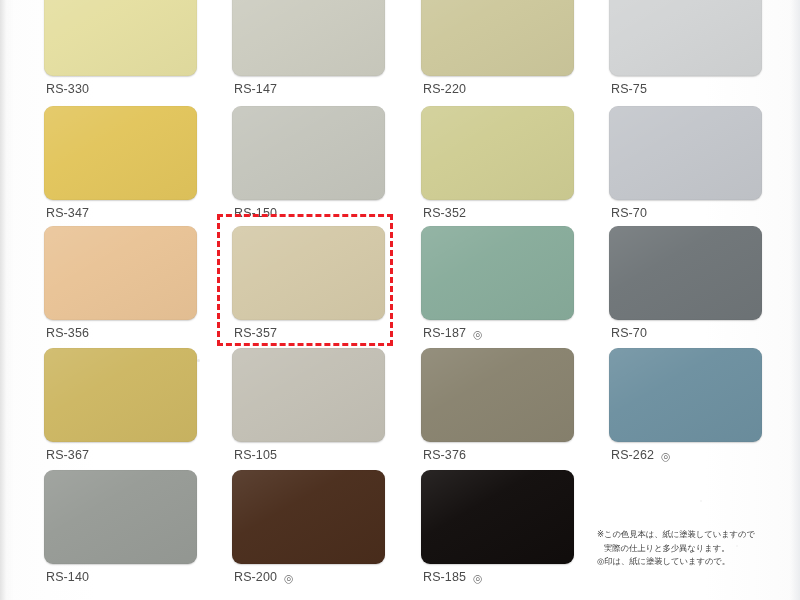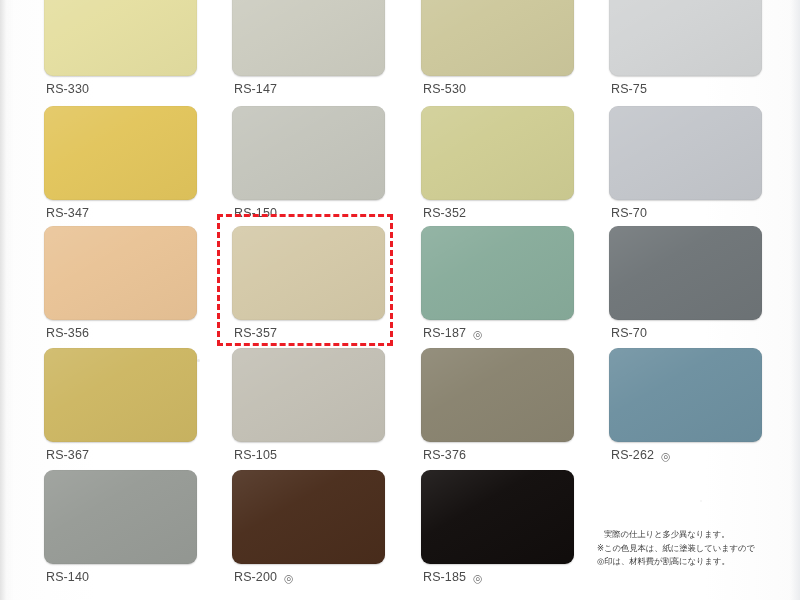--- a/index.html
+++ b/index.html
@@ -148,21 +148,21 @@
     </div>
     <div class="swatch-cell" style="left: 232px; top: -18px;">
       <div class="swatch-chip" style="background: rgb(204, 204, 192);"></div>
       <div class="swatch-label">
         <span class="swatch-code">RS-147</span>
       </div>
     </div>
     <div class="swatch-cell" style="left: 421px; top: -18px;">
       <div class="swatch-chip" style="background: rgb(205, 200, 156);"></div>
       <div class="swatch-label">
-        <span class="swatch-code">RS-530</span>
+        <span class="swatch-code">RS-220</span>
       </div>
     </div>
     <div class="swatch-cell" style="left: 609px; top: -18px;">
       <div class="swatch-chip" style="background: rgb(210, 212, 213);"></div>
       <div class="swatch-label">
         <span class="swatch-code">RS-75</span>
       </div>
     </div>
     <div class="swatch-cell" style="left: 44px; top: 106px;">
       <div class="swatch-chip" style="background: rgb(226, 197, 92);"></div>
@@ -256,16 +256,16 @@
       <div class="swatch-label">
         <span class="swatch-code">RS-185</span>
         <span class="premium-mark">◎</span>
       </div>
     </div>
   </div>
 
 <div id="selection-box" style="left: 217px; top: 214px; width: 176px; height: 132px; border-color: rgb(236, 28, 36); border-style: dashed;"></div>
 
 <div id="footnote">
+  <div class="fn-line">※この色見本は、紙に塗装していますので</div>
   <div class="fn-line fn-indent">実際の仕上りと多少異なります。</div>
-  <div class="fn-line">※この色見本は、紙に塗装していますので</div>
-  <div class="fn-line">◎印は、材料費が割高になります。</div>
+  <div class="fn-line">◎印は、紙に塗装していますので。</div>
 </div>
 
 </body></html>

